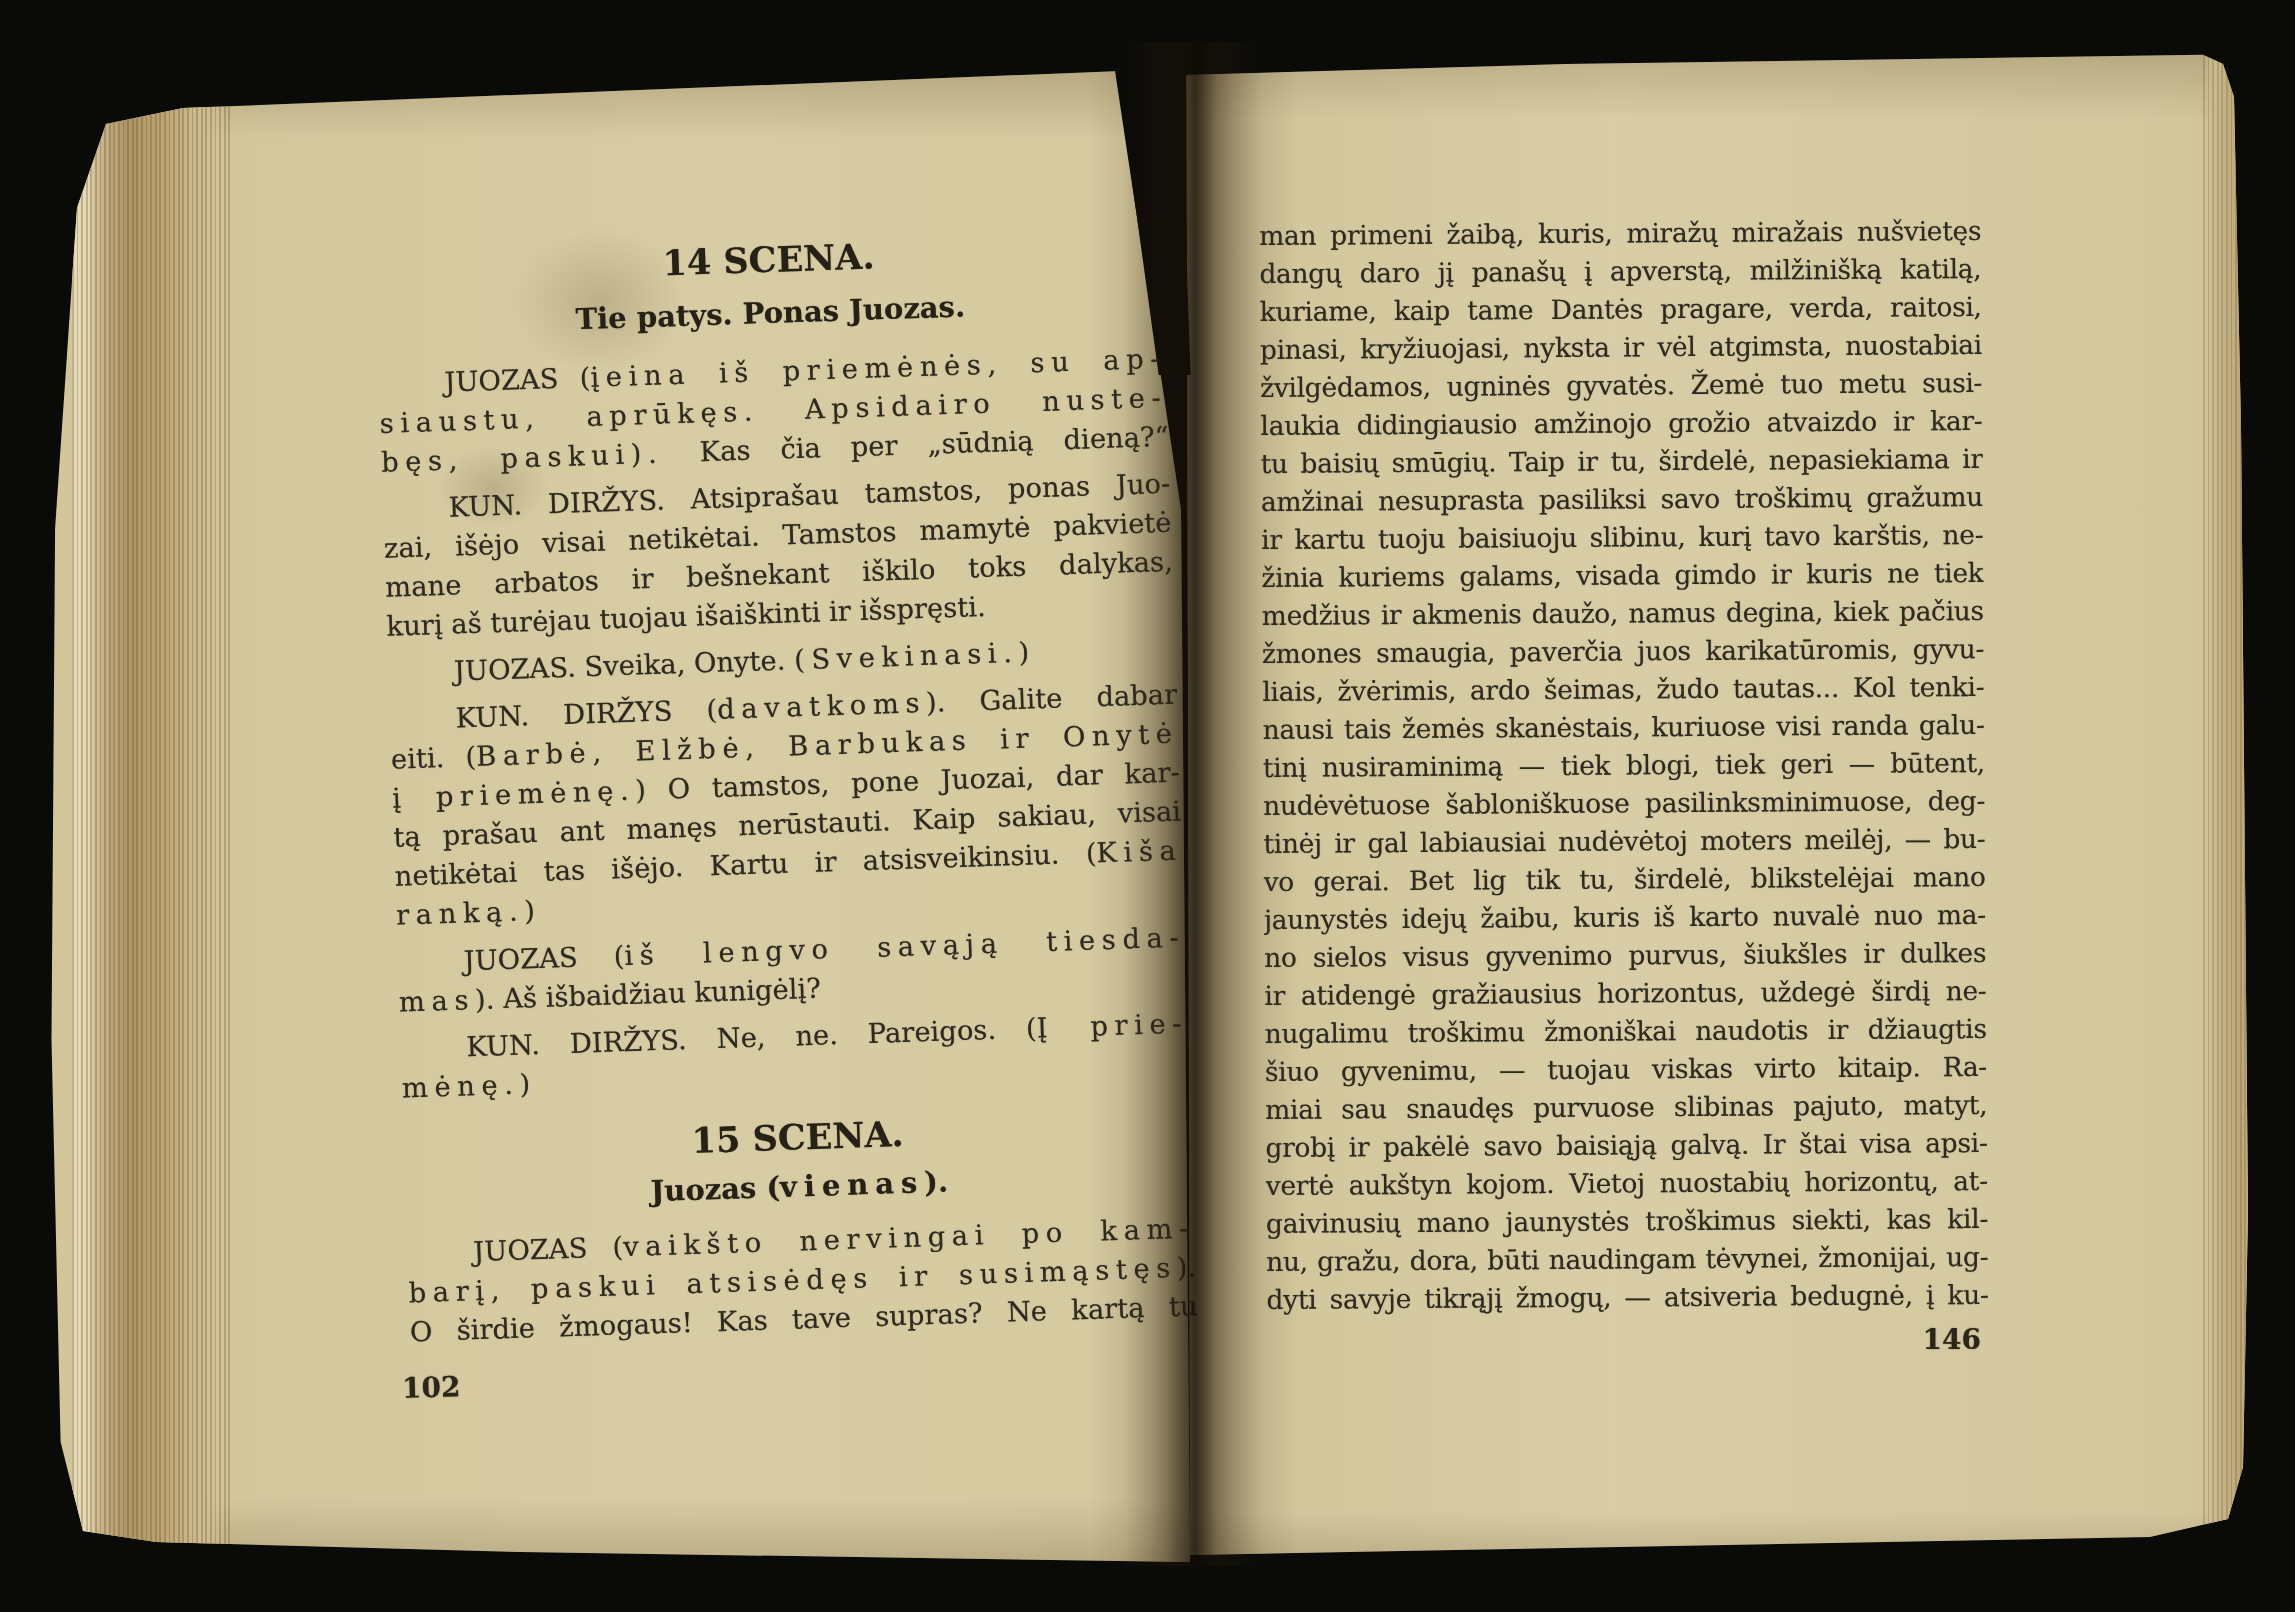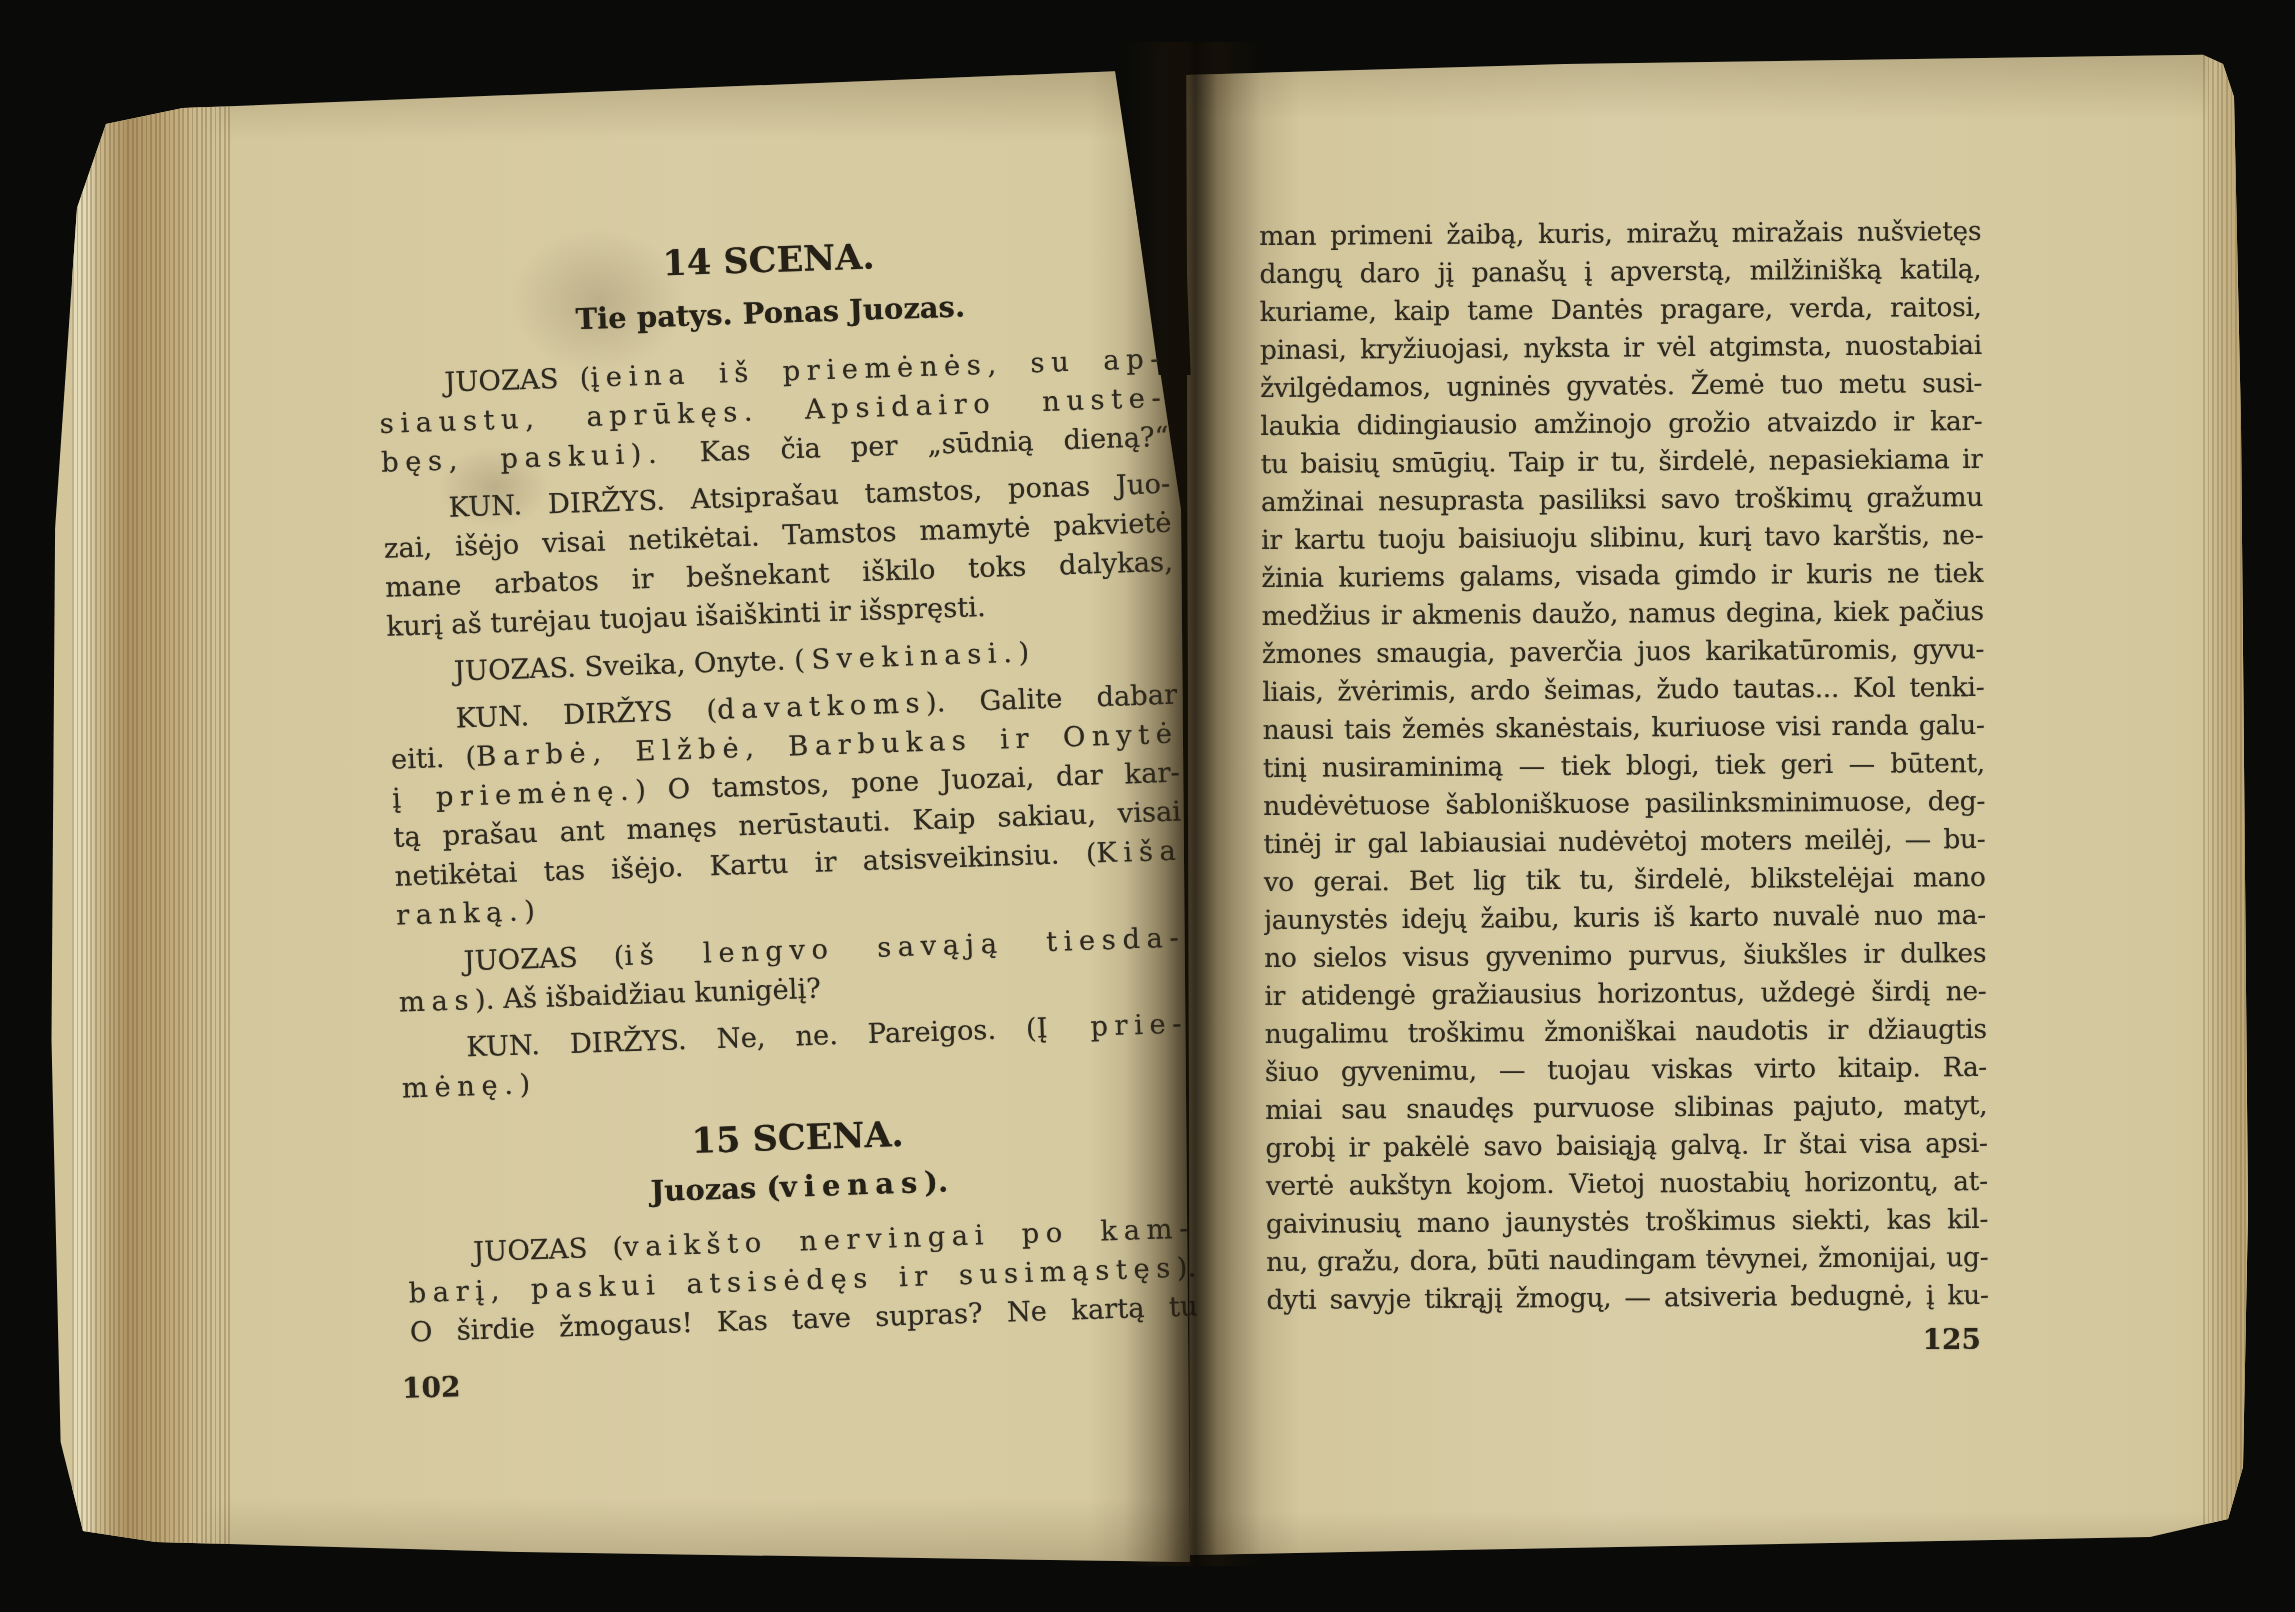--- a/index.html
+++ b/index.html
@@ -158,17 +158,17 @@
         <div class="rline"><span>miai sau snaudęs purvuose slibinas pajuto,  matyt,</span></div>
         <div class="rline"><span>grobį ir pakėlė savo baisiąją galvą.  Ir štai visa apsi-</span></div>
         <div class="rline"><span>vertė aukštyn kojom.  Vietoj nuostabių horizontų,  at-</span></div>
         <div class="rline"><span>gaivinusių mano jaunystės troškimus siekti, kas kil-</span></div>
         <div class="rline"><span>nu, gražu, dora, būti naudingam tėvynei, žmonijai, ug-</span></div>
         <div class="rline"><span>dyti savyje tikrąjį žmogų, — atsiveria bedugnė, į ku-</span></div>
       </div>
   </div>
 
   <div id="pagenum-left" class="pagenum">102</div>
-  <div id="pagenum-right" class="pagenum">125</div>
+  <div id="pagenum-right" class="pagenum">146</div>
 
   <div id="gutter-shadow"></div>
 </div>
 
 
 </body></html>

